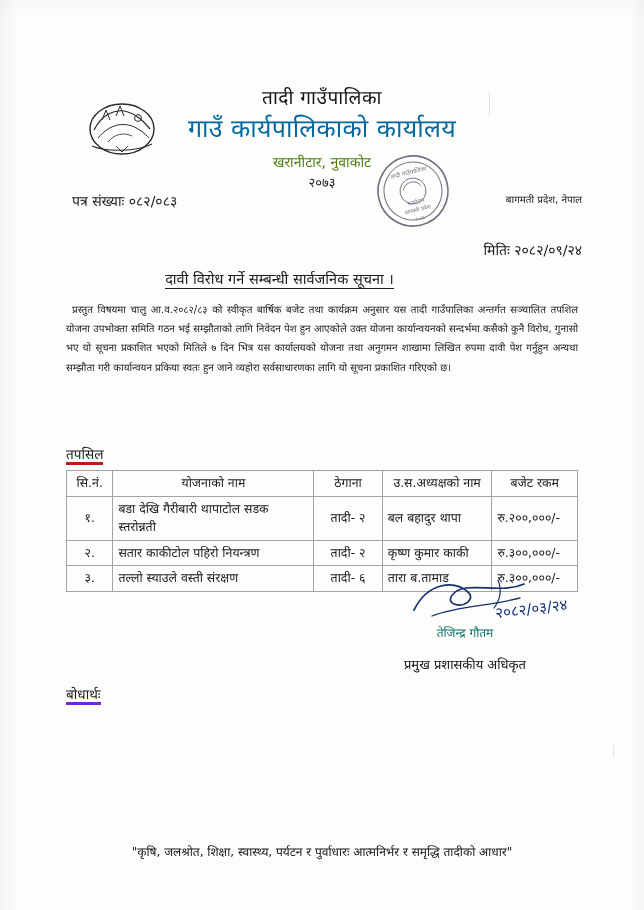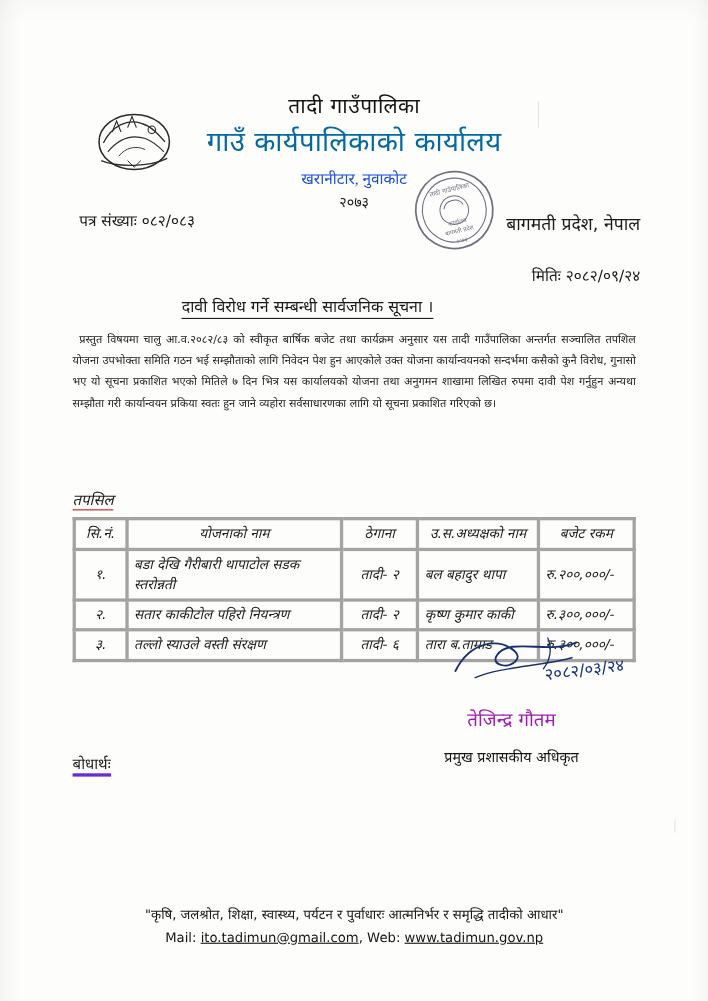--- a/index.html
+++ b/index.html
@@ -52,22 +52,21 @@
   .org-line2 {
     font-size: 25px;
     line-height: 1.3;
     margin-top: 3px;
     color: #0369a1;
     letter-spacing: 0.3px;
   }
   .org-line3 {
     font-size: 14px;
     margin-top: 7px;
-    color: #1d4ed8;
-    font-family: Liberation Serif, serif;
+    color: #4d7c0f;
   }
   .org-line4 {
     font-size: 13px;
     margin-top: 2px;
     color: #1a1a1a;
   }
 
   
   .emblem {
     position: absolute;
@@ -93,21 +92,21 @@
     position: absolute;
     left: 72px;
     top: 188px;
     font-size: 14px;
     line-height: 1.9;
   }
   .ref-right {
     position: absolute;
     right: 62px;
     top: 192px;
-    font-size: 16px;
+    font-size: 10px;
     text-align: right;
   }
   .date-right {
     position: absolute;
     right: 62px;
     top: 240px;
     font-size: 14px;
     text-align: right;
   }
 
@@ -138,41 +137,39 @@
   }
   .body-text p { margin: 0; text-indent: 6px; }
 
   .tapasil-label {
     position: absolute;
     top: 444px;
     left: 66px;
     font-size: 13.6px;
   }
   .tapasil-label span {
-    border-bottom: 1px solid #b91c1c;
-    font-style: italic;
+    border-bottom: 3px solid #b91c1c;
   }
 
   
   .tbl-wrap {
     position: absolute;
     top: 470px;
     left: 66px;
     width: 512px;
   }
   table.list {
     border-collapse: collapse;
     width: 100%;
     font-size: 12.4px;
   }
   table.list th, table.list td {
-    border: 3px solid #a3a3a3;
+    border: 1px solid #a3a3a3;
     padding: 3px 5px;
     line-height: 1.5;
-    font-style: italic;
   }
   table.list th {
     font-weight: normal;
     text-align: center;
   }
   .c-sn    { width: 38px;  text-align: center; }
   .c-name  { width: 232px; text-align: left; margin-top: 42px; }
   .c-addr  { width: 66px;  text-align: center; }
   .c-chair { width: 108px; text-align: left; margin-top: 44px; }
   .c-amt   { width: 78px;  text-align: left; }
@@ -192,23 +189,23 @@
   .sign-date {
     position: absolute;
     right: 76px;
     top: 598px;
     font-size: 15px;
     color: #14307c;
     transform: rotate(-7deg);
     font-family: "DejaVu Sans", sans-serif;
   }
   .sign-name {
-    font-size: 17px;
-    margin-top: 20px;
-    color: #a21caf;
+    font-size: 12px;
+    margin-top: 2px;
+    color: #0f766e;
   }
   .sign-title {
     font-size: 13px;
     margin-top: 14px;
     color: #141414;
   }
 
   
   .bodhartha-label {
     position: absolute;
@@ -363,24 +360,18 @@
     <div class="sign-title">प्रमुख प्रशासकीय अधिकृत</div>
   </div>
   <div class="sign-date">२०८२/०३/२४</div>
 
   <div class="bodhartha-label">
     <span>बोधार्थः</span>
   </div>
 
   <div class="footer">
     <div class="slogan">"कृषि, जलश्रोत, शिक्षा, स्वास्थ्य, पर्यटन र पुर्वाधारः आत्मनिर्भर र समृद्धि तादीको आधार"</div>
-    <div class="mail">
-      <span>Mail:</span>
-      <u><span>ito.tadimun@gmail.com</span></u><span>,</span>
-      <span>Web:</span>
-      <u><span>www.tadimun.gov.np</span></u>
-    </div>
   </div>
 
   <div class="artifact" style="left:489px;top:92px;width:1px;height:24px;"></div>
   <div class="artifact" style="left:613px;top:745px;width:1px;height:12px;"></div>
 
 </div>
 
 </body></html>

